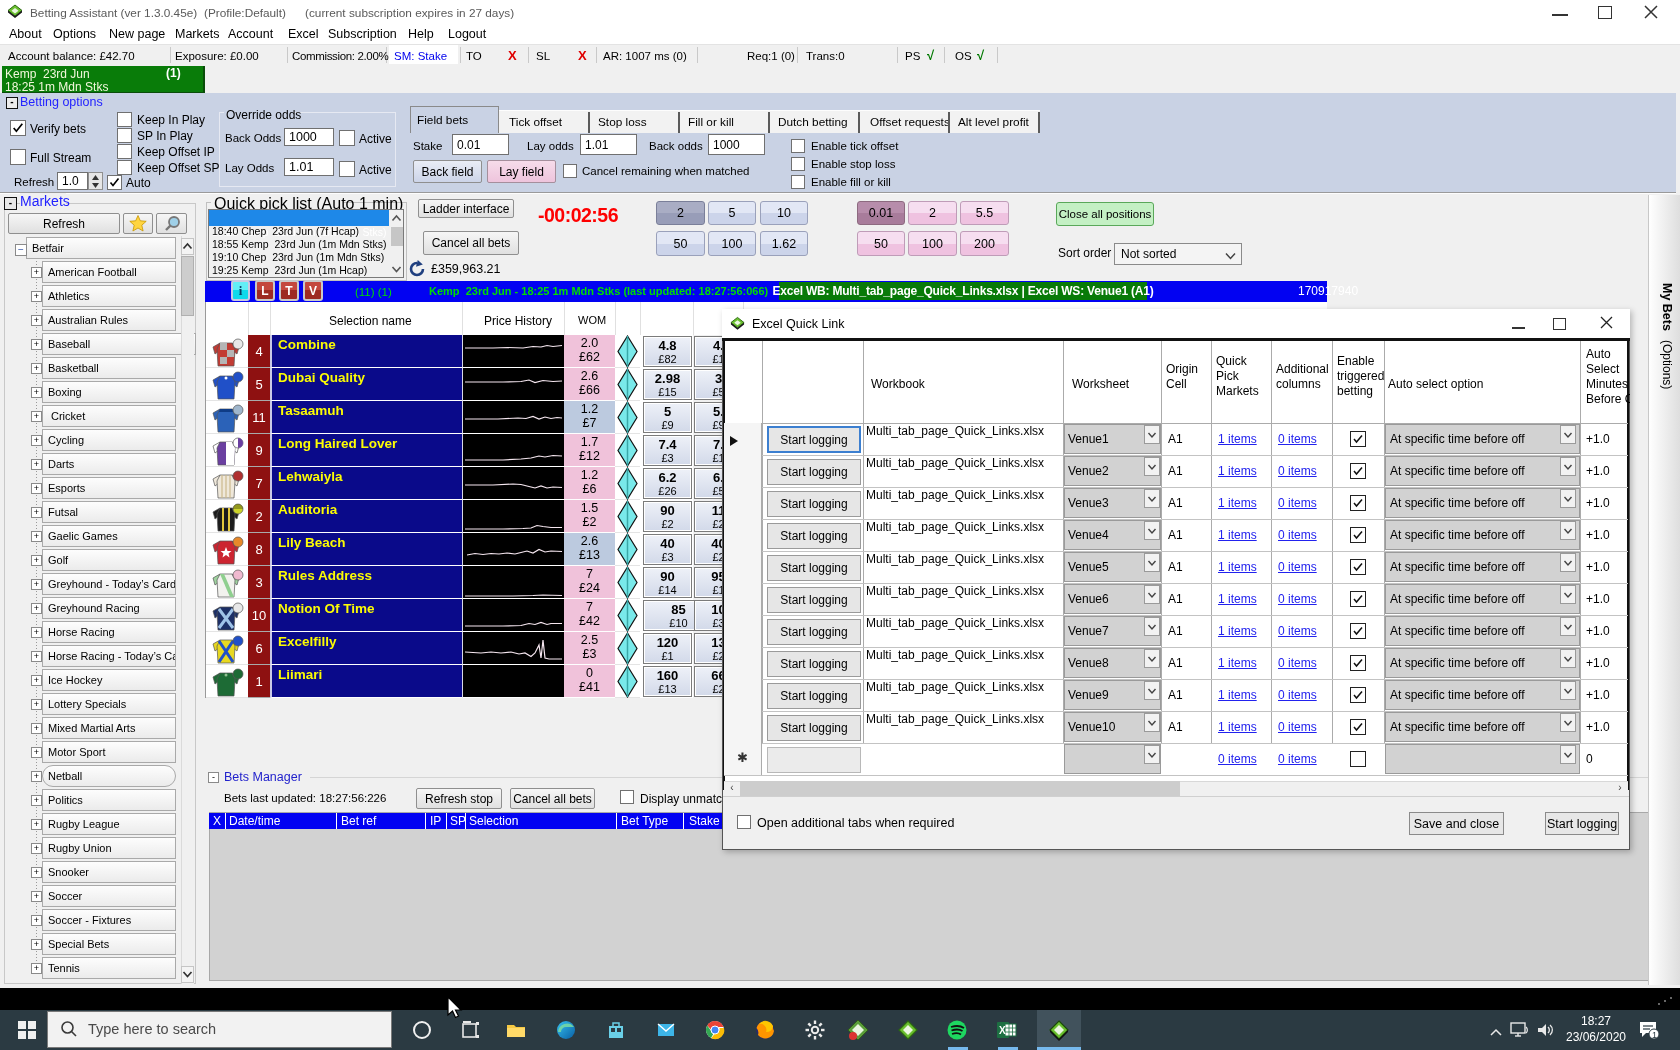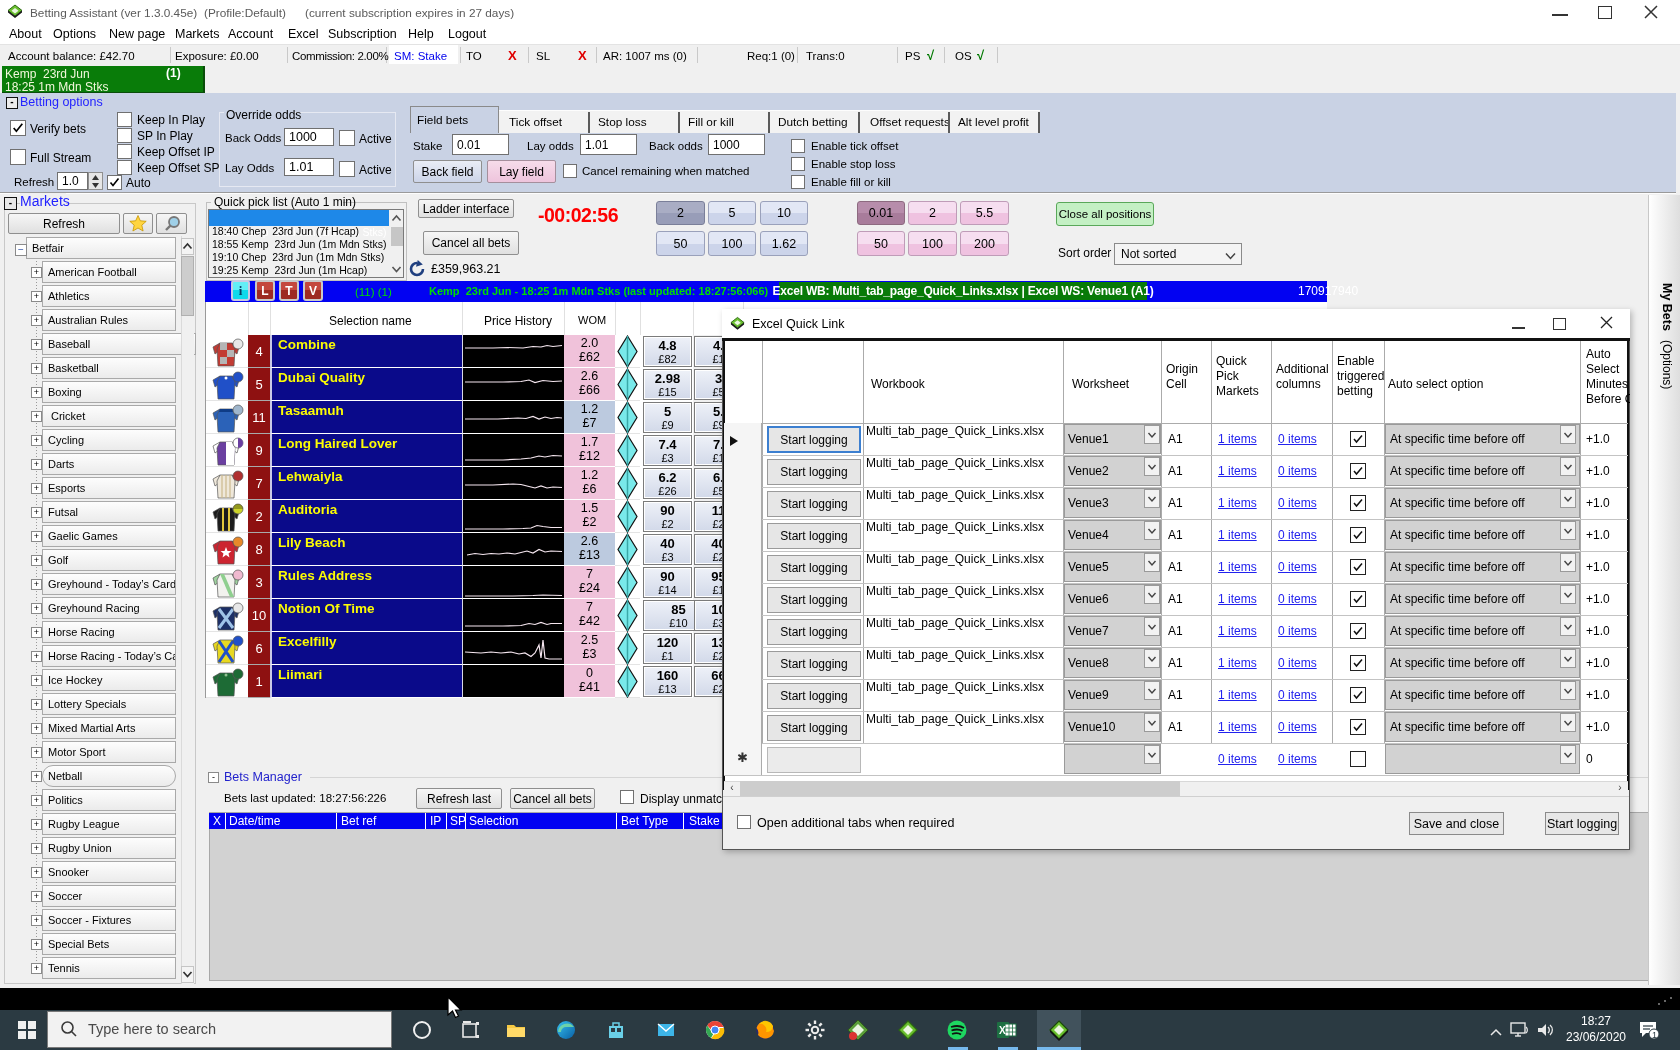--- a/index.html
+++ b/index.html
@@ -232,21 +232,21 @@
     </svg>
   </div>
 <div class="abs" style="left:181px;top:256px;width:13px;height:60px;background:#cdcdcd;border:1px solid #b0b0b0;"></div>
 <div class="abs" style="left:181px;top:966px;width:13px;height:17px;background:#f4f4f4;border:1px solid #c5c5c5;display:flex;align-items:center;justify-content:center;">
     <svg width="11" height="9">
       <path d="M1.5 2 L5.5 6.5 L9.5 2" stroke="#333" stroke-width="1.7" fill="none"></path>
     </svg>
   </div>
 <div class="abs" style="left:206px;top:202px;width:201px;height:79px;border:1px solid #c0c0c0;"></div>
 <div class="abs" style="left:211px;top:195px;width:132px;height:13px;background:#f0f0f0;"></div>
-<div class="abs" style="left:214px;top:195px;font-size:12px;color:#000;white-space:nowrap;">Quick pick list (Auto 1 min)</div>
+<div class="abs" style="left:214px;top:195px;font-size:16px;color:#000;white-space:nowrap;">Quick pick list (Auto 1 min)</div>
 <div class="abs" style="left:208px;top:209px;width:196px;height:69px;background:#f0f0f0;border:1px solid #7a7a7a;"></div>
 <div class="abs" style="left:209px;top:210px;width:180px;height:14px;background:#1e88e8;color:#fff;font-size:10.5px;white-space:pre;padding:16px 0 0 3px;">18:25 Kemp  23rd Jun (1m Mdn Stks)</div>
 <div class="abs" style="left:209px;top:224px;width:180px;height:13px;color:#000;font-size:10.5px;white-space:pre;padding:0.5px 0 0 3px;">18:40 Chep  23rd Jun (7f Hcap)</div>
 <div class="abs" style="left:209px;top:237px;width:180px;height:13px;color:#000;font-size:10.5px;white-space:pre;padding:0.5px 0 0 3px;">18:55 Kemp  23rd Jun (1m Mdn Stks)</div>
 <div class="abs" style="left:209px;top:250px;width:180px;height:13px;color:#000;font-size:10.5px;white-space:pre;padding:0.5px 0 0 3px;">19:10 Chep  23rd Jun (1m Mdn Stks)</div>
 <div class="abs" style="left:209px;top:263px;width:180px;height:13px;color:#000;font-size:10.5px;white-space:pre;padding:0.5px 0 0 3px;">19:25 Kemp  23rd Jun (1m Hcap)</div>
 <div class="abs" style="left:390px;top:210px;width:13px;height:67px;background:#f0f0f0;"></div>
 <div class="abs" style="left:390px;top:212px;width:13px;height:12px;display:flex;align-items:center;justify-content:center;">
     <svg width="11" height="9">
       <path d="M1.5 6.5 L5.5 2 L9.5 6.5" stroke="#555" stroke-width="1.6" fill="none"></path>
@@ -641,21 +641,21 @@
     <div style="font-size:11px;">£13</div>
   </div>
 <div class="abs" style="left:694px;top:666px;width:49px;height:31px;background:linear-gradient(#eef1f8,#d2d9e9);border:1px solid #7b7b7b;box-shadow:inset 0 0 0 1px #fff;text-align:center;">
     <div style="font-size:13px;font-weight:bold;margin-top:1px">66</div>
     <div style="font-size:11px;">£2</div>
   </div>
 <div class="abs" style="left:208px;top:772px;width:11px;height:11px;background:#fff;border:1px solid #8a8a8a;font-size:9px;line-height:8px;text-align:center;">-</div>
 <div class="abs" style="left:224px;top:770px;font-size:12.5px;color:#2222cc;white-space:nowrap;">Bets Manager</div>
 <div class="abs" style="left:310px;top:777px;width:1366px;height:1px;background:#d5d5d5;"></div>
 <div class="abs" style="left:224px;top:792px;font-size:11.5px;color:#000;white-space:nowrap;">Bets last updated: 18:27:56:226</div>
-<div class="btn" style="left:416px;top:788px;width:86px;height:21px;">Refresh last</div>
+<div class="btn" style="left:416px;top:788px;width:86px;height:21px;">Refresh stop</div>
 <div class="btn" style="left:510px;top:788px;width:85px;height:21px;">Cancel all bets</div>
 <div class="abs" style="left:620px;top:790px;width:14px;height:14px;background:#fff;border:1px solid #707070;display:flex;align-items:center;justify-content:center;"></div>
 <div class="abs" style="left:640px;top:792px;font-size:12px;color:#000;white-space:nowrap;">Display unmatche</div>
 <div class="abs" style="left:209px;top:812px;width:1465px;height:169px;background:#d2d2d2;border:1px solid #a8a8a8;"></div>
 <div class="abs" style="left:209px;top:813px;width:513px;height:16px;background:#0202f2;"></div>
 <div class="abs" style="left:213px;top:814px;font-size:12px;color:#fff;white-space:nowrap;">X</div>
 <div class="abs" style="left:229px;top:814px;font-size:12px;color:#fff;white-space:nowrap;">Date/time</div>
 <div class="abs" style="left:341px;top:814px;font-size:12px;color:#fff;white-space:nowrap;">Bet ref</div>
 <div class="abs" style="left:430px;top:814px;font-size:12px;color:#fff;white-space:nowrap;">IP</div>
 <div class="abs" style="left:450px;top:814px;font-size:12px;color:#fff;white-space:nowrap;">SP</div>

